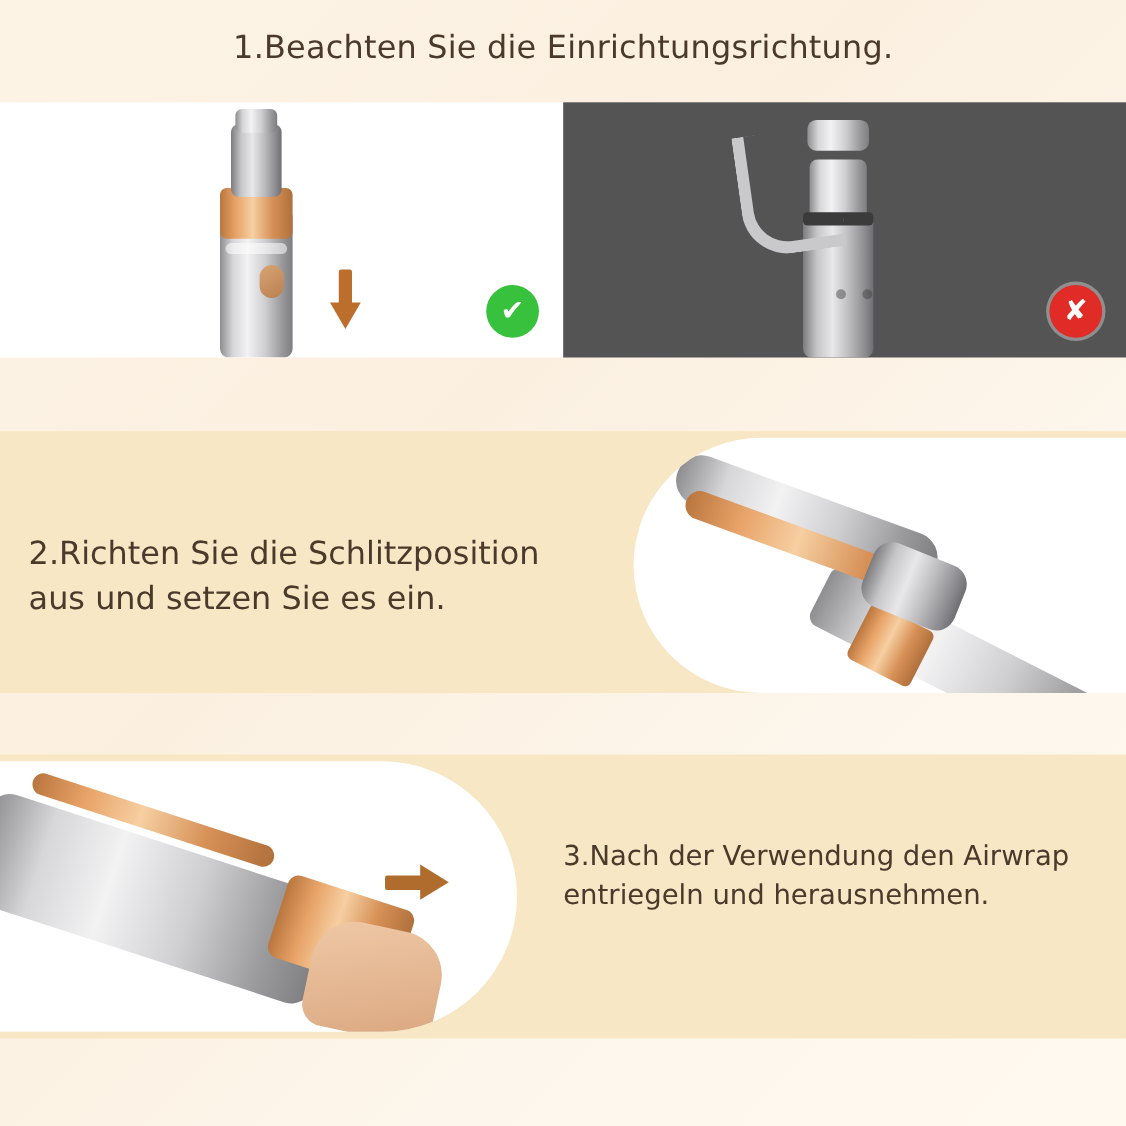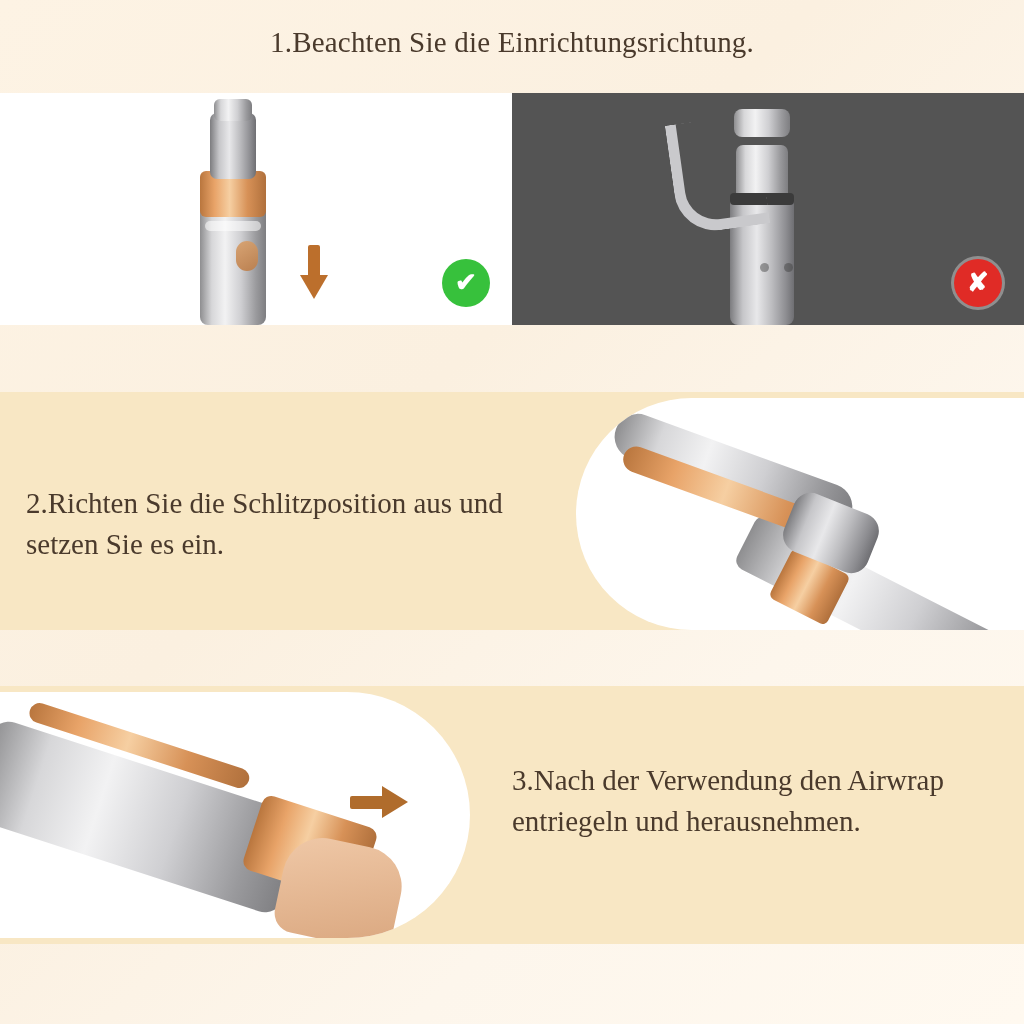--- a/index.html
+++ b/index.html
@@ -6,21 +6,20 @@
   body{
     width:1024px;height:1024px;
     background:#fdf6ea;
     font-family:"DejaVu Sans", sans-serif;
     overflow:hidden;
     position:relative;
   }
   .page{
     position:relative;width:1024px;height:1024px;
     background:linear-gradient(135deg,#fdf3e4 0%,#fbf0e0 40%,#fdf6ec 70%,#fff9f0 100%);
-    font-family:Liberation Serif, serif;
   }
 
   
   .step1-title{
     position:absolute;top:26px;left:0;width:1024px;
     text-align:center;
     font-size:29px;color:#4a3a2c;letter-spacing:.2px;
   }
   .panel-row{
     position:absolute;top:93px;left:0;width:1024px;height:232px;
@@ -160,21 +159,21 @@
   .arrow-right .stem{
     position:absolute;left:0;top:10px;width:36px;height:13px;background:#b06c2c;border-radius:2px;
   }
   .arrow-right .head{
     position:absolute;left:32px;top:0;width:0;height:0;
     border-top:16px solid transparent;border-bottom:16px solid transparent;
     border-left:26px solid #b06c2c;
   }
   .step3-text{
     position:absolute;top:760px;left:512px;width:490px;
-    font-size:29px;line-height:1.42;color:#4a3a2c;
+    font-size:25px;line-height:1.42;color:#4a3a2c;
   }
 </style>
 </head>
 <body>
 
 <div class="page">
 
   <div class="step1-title">1.Beachten Sie die Einrichtungsrichtung.</div>
 
   <div class="panel-row">

